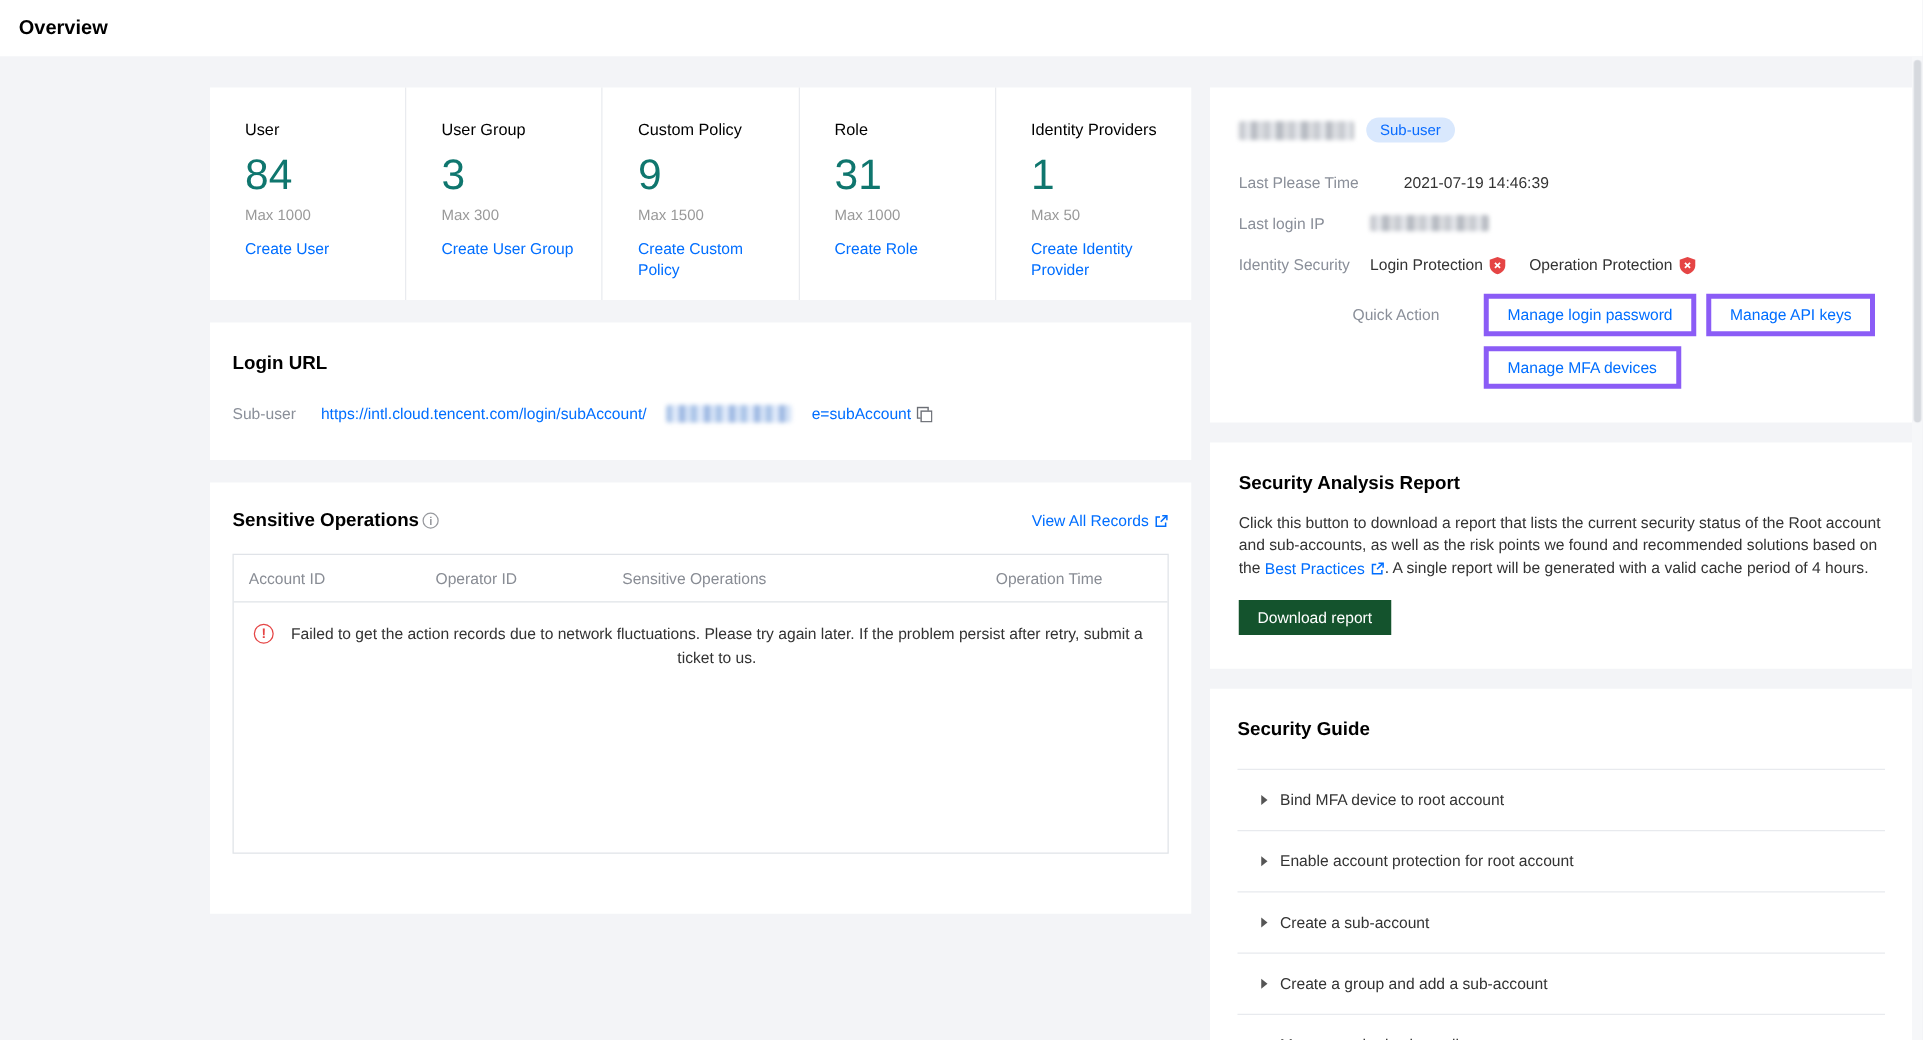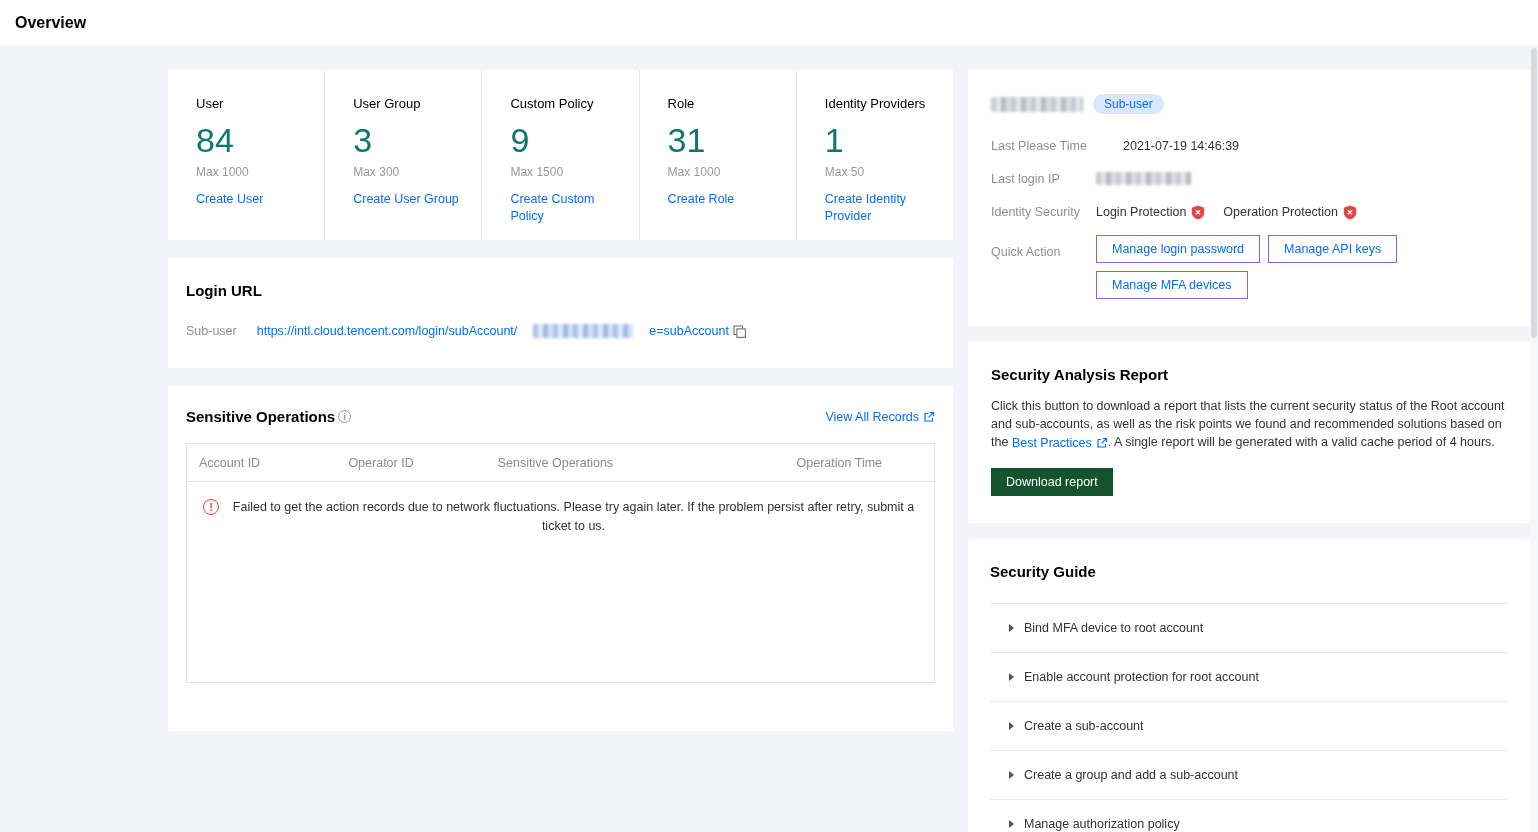--- a/index.html
+++ b/index.html
@@ -84,21 +84,21 @@
     padding: 0 11px; border-radius: 11px;
   }
   .info-row { display: flex; margin-top: 13px; font-size: 12.5px; align-items: flex-start; }
   .info-row.first { margin-top: 22px; }
   .info-label { width: 105px; flex-shrink: 0; color: #8a8f99; line-height: 20px; }
   .info-value { color: #333; line-height: 20px; }
   .protect-row { display: flex; align-items: center; gap: 5px; color: #333; line-height: 20px; }
   .protect-row .sep { width: 8px; }
   .btn-wrap { display: flex; flex-wrap: wrap; gap: 8px; max-width: 320px; }
   .btn-ghost {
-    background: #fff; border: 1px solid #8b5cf6; color: #006eff;
+    background: #fff; border: 4px solid #8b5cf6; color: #006eff;
     font-size: 12.5px; padding: 6px 15px; cursor: pointer;
     font-family: inherit;
   }
 
   
   .report-card { padding: 24px 23px 27px; }
   .report-text { margin-top: 14px; font-size: 12.5px; color: #333; line-height: 18px; }
   .report-text .link-sm { display: inline-flex; vertical-align: -1px; }
   .btn-primary {
     margin-top: 16px; background: #14532d; border: none; color: #fff;
@@ -242,21 +242,21 @@
             <path d="M4.6 4.9 L8.4 8.7 M8.4 4.9 L4.6 8.7" stroke="#fff" stroke-width="1.3"></path>
           </svg>
           <span class="sep"></span>
           <span>Operation Protection</span>
           <svg width="14" height="15" viewBox="0 0 13 14">
             <path d="M6.5 0.5 L12.3 2.6 V7 C12.3 10.2 9.8 12.6 6.5 13.5 C3.2 12.6 0.7 10.2 0.7 7 V2.6 Z" fill="#e54545"></path>
             <path d="M4.6 4.9 L8.4 8.7 M8.4 4.9 L4.6 8.7" stroke="#fff" stroke-width="1.3"></path>
           </svg>
         </span>
       </div>
-      <div class="info-row" style="">
+      <div class="info-row" style="justify-content:flex-end;">
         <span class="info-label" style="margin-top:7px;">Quick Action</span>
         <div class="btn-wrap">
           <button class="btn-ghost">Manage login password</button>
           <button class="btn-ghost">Manage API keys</button>
           <button class="btn-ghost">Manage MFA devices</button>
         </div>
       </div>
     </section>
 
     <section class="card report-card">

